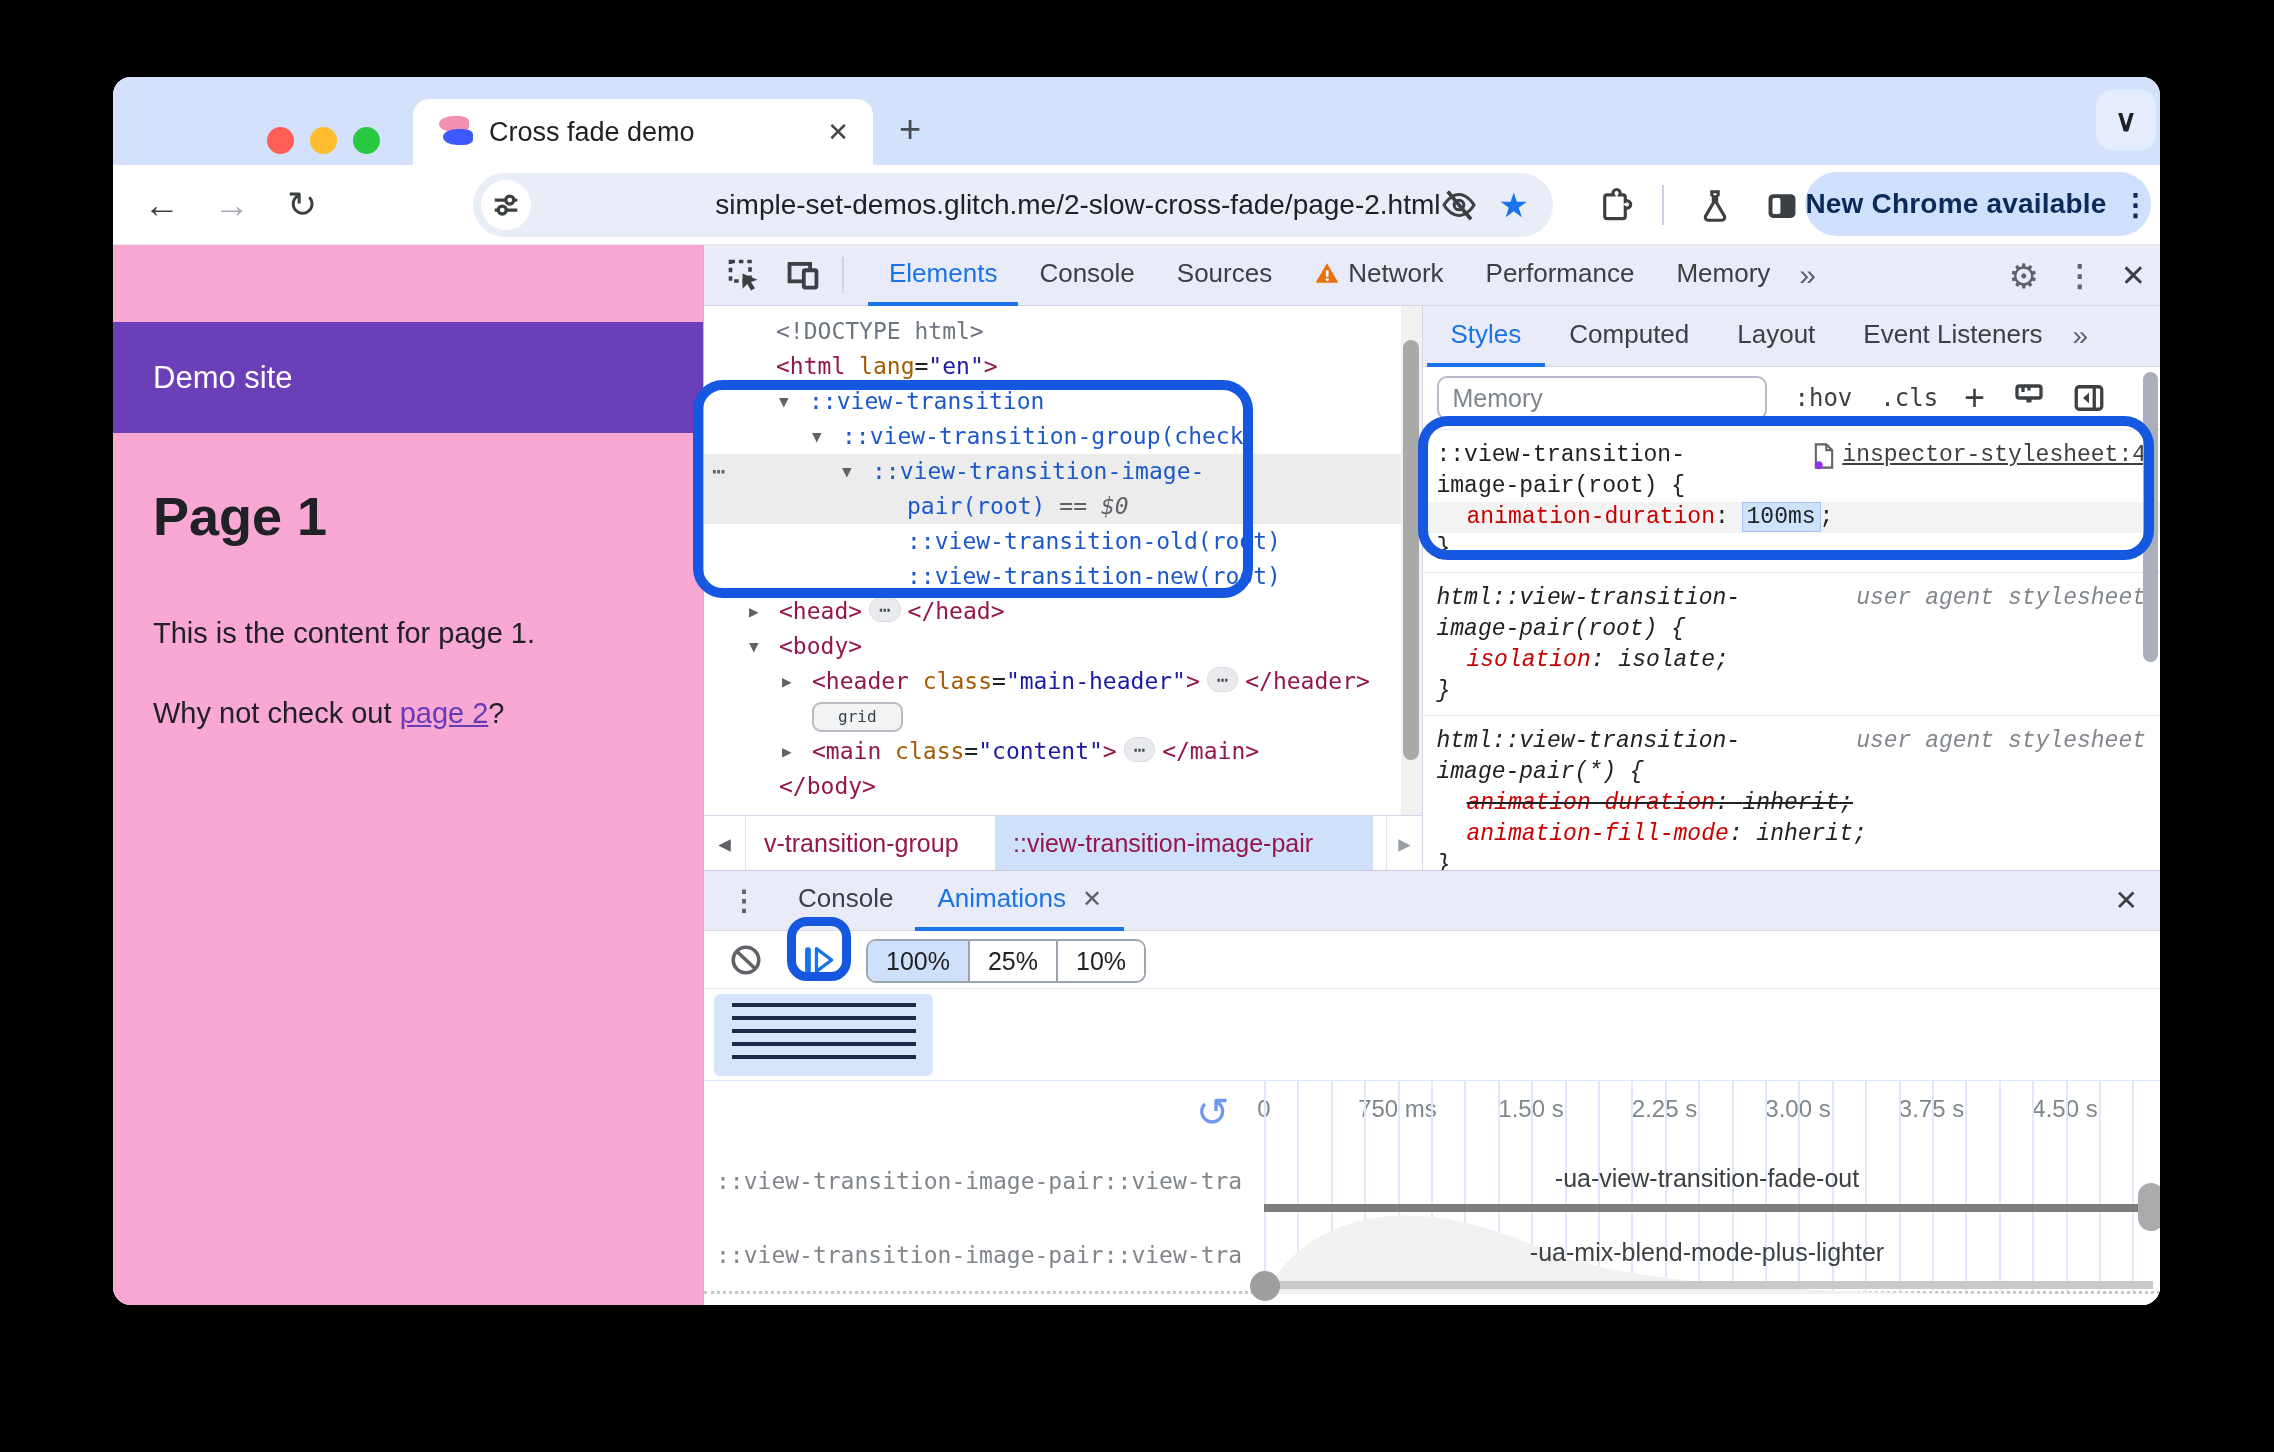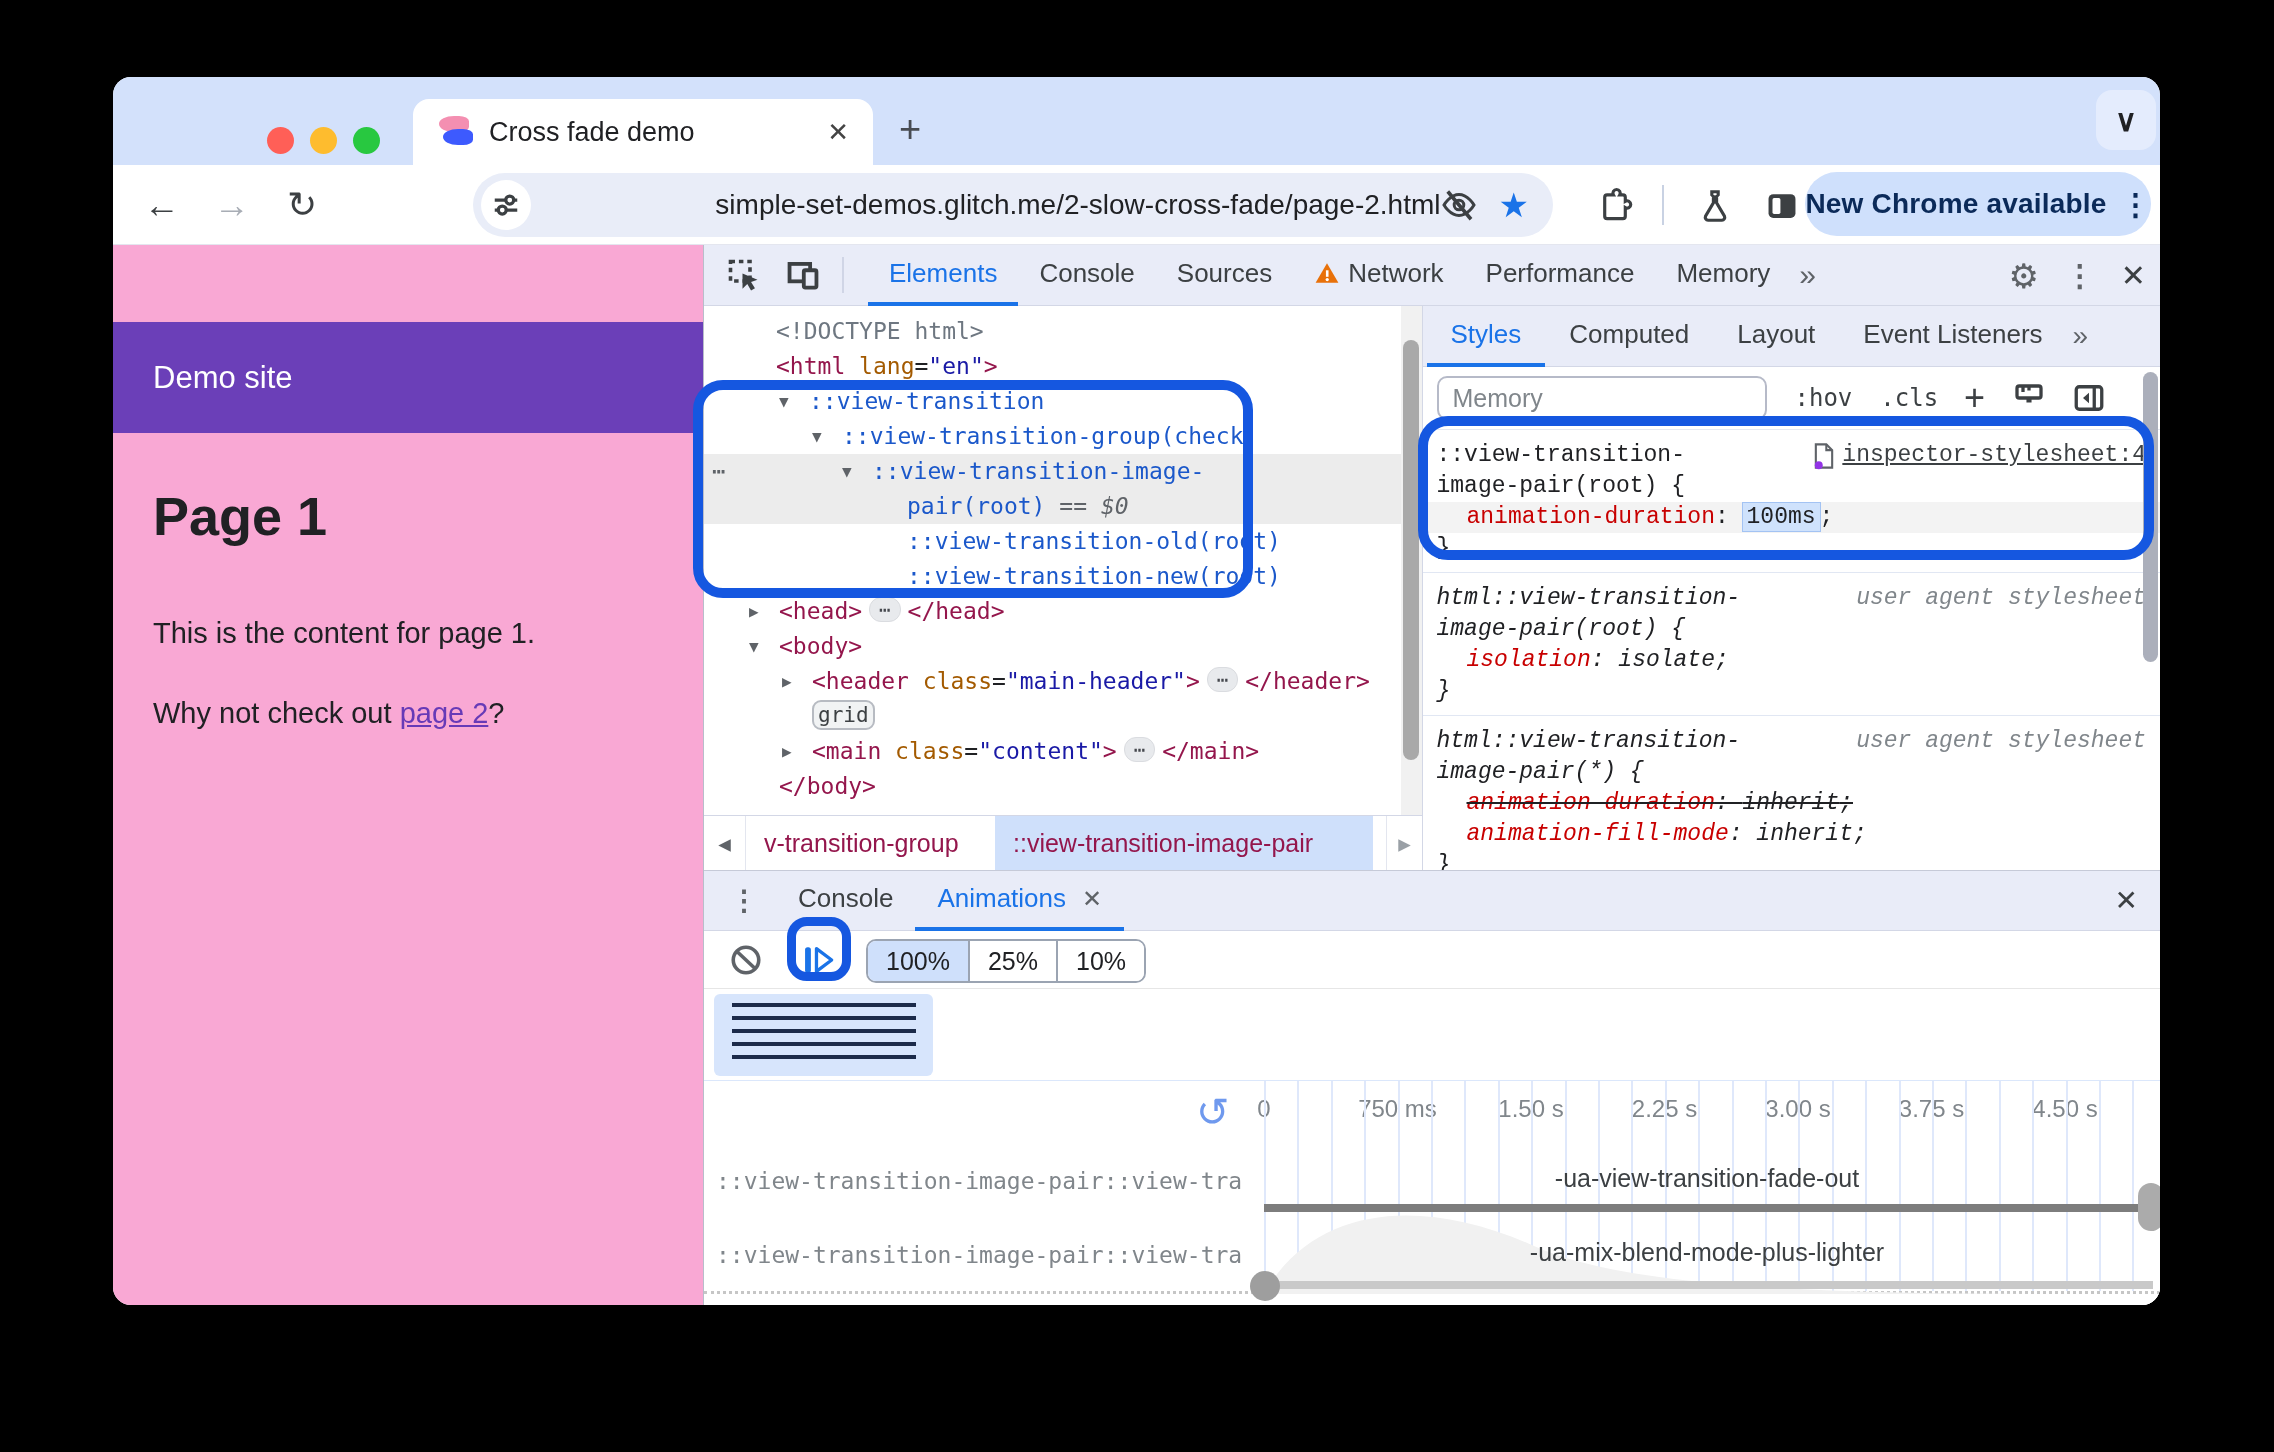--- a/index.html
+++ b/index.html
@@ -60,21 +60,21 @@
   .tree { position:absolute; left:0; top:0; width:718px; height:509px; overflow:hidden; font-family:"DejaVu Sans Mono", monospace; font-size:23px; color:#202124; padding-top:8px; }
   .trow { position:relative; height:35px; line-height:35px; white-space:nowrap; }
   .trow.two { height:70px; }
   .trow.selected { background:#ececec; }
   .arr { position:absolute; font-size:16px; color:#5f6368; top:0; }
   .gutter { position:absolute; left:8px; top:0; color:#5f6368; font-size:23px; letter-spacing:1px; }
   .c-gray { color:#6e7781; } .c-tag { color:#94164c; } .c-attr { color:#a35a00; }
   .c-val { color:#1a1aa6; } .c-pseudo { color:#1b58ca; } .c-plain { color:#202124; }
   .c-dim { color:#5f6368; } .c-dimi { color:#5f6368; font-style:italic; }
   .pill { display:inline-block; background:#e8eaed; border:1px solid #dadce0; border-radius:12px; padding:0 9px; margin:0 7px; font-size:19px; line-height:23px; color:#45484e; vertical-align:3px; }
-  .badge { display:inline-block; background:#f1f3f4; border:2px solid #b7bbc2; border-radius:9px; padding:0 4px; font-size:21px; line-height:26px; color:#3c4043; vertical-align:2px; }
+  .badge { display:inline-block; background:#f1f3f4; border:2px solid #b7bbc2; border-radius:9px; padding:0 24px; font-size:16px; line-height:26px; color:#3c4043; vertical-align:2px; }
   .elem-scroll { position:absolute; left:697px; top:0; width:21px; height:509px; background:#f1f1f1; }
   .elem-thumb { position:absolute; left:2px; top:34px; width:16px; height:420px; border-radius:8px; background:#a9a9a9; }
   .breadcrumbs { position:absolute; left:0; top:509px; width:718px; height:55px; border-top:1px solid #d3d7e6; background:#fff; display:flex; font-size:25px; }
   .bc-btn { width:42px; display:flex; align-items:center; justify-content:center; color:#5f6368; border-right:1px solid #e3e6ef; }
   .bc-crumb { display:flex; align-items:center; padding:0 18px; color:#94164c; white-space:nowrap; overflow:hidden; }
   .bc-crumb.prev { width:249px; }
   .bc-crumb.current { width:378px; background:#cfe0fb; }
   .bc-next { width:36px; display:flex; align-items:center; justify-content:center; color:#9aa0a6; border-left:1px solid #e3e6ef; margin-left:auto; }
 
   

